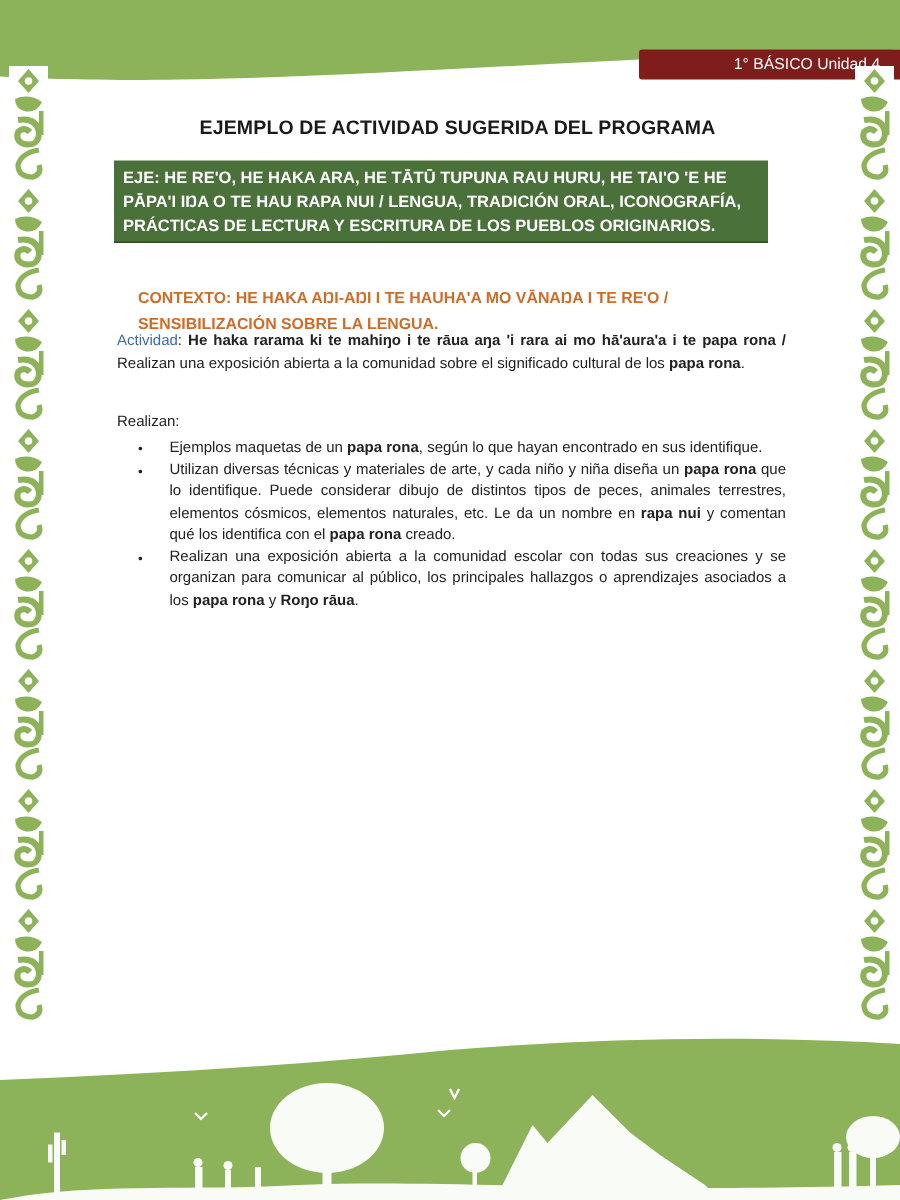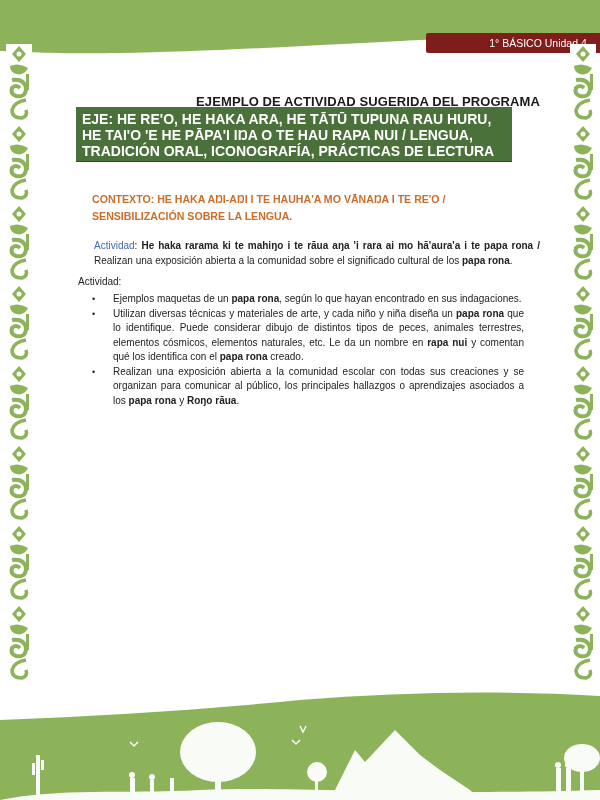--- a/index.html
+++ b/index.html
@@ -14,36 +14,36 @@
     .side-border { position: absolute; top: 44px; width: 26px; height: 640px; }
     .side-left { left: 6px; }
     .side-right { right: 4px; }
     .unit-badge {
       position: absolute; left: 426px; top: 33px; width: 128px; height: 20px;
       background: #7f1d1d; color: #fff; border-radius: 2px;
       font-size: 10.5px; line-height: 20px; text-align: center; padding-left: 48px;
     }
     .badge-stem { position: absolute; left: 501px; top: 27px; width: 3px; height: 8px; background: #8db35a; }
     .page-title {
-      position: absolute; left: 70px; top: 94px; width: 470px; text-align: right;
+      position: absolute; left: 70px; top: 77px; width: 470px; text-align: center;
       font-weight: bold; font-size: 13px; color: #1a1a1a; letter-spacing: 0.1px;
     }
     .eje-box {
       position: absolute; left: 76px; top: 107px; width: 436px; height: 55px;
       background: #4a7139; color: #fff; padding: 4px 6px 0 6px; box-sizing: border-box;
-      font-weight: bold; font-size: 14px; line-height: 16px;
+      font-weight: bold; font-size: 11px; line-height: 16px;
       border-bottom: 1px solid #2f4a25;
     }
     .context {
       position: absolute; left: 92px; top: 191px; width: 446px;
       color: #cc6d2a; font-weight: bold; font-size: 10.6px; line-height: 17px;
     }
     .activity {
-      position: absolute; left: 78px; top: 238px; width: 446px;
-      font-size: 10px; line-height: 15px; color: #222; text-align: justify; margin-left: 16px;
+      position: absolute; left: 78px; top: 220px; width: 446px;
+      font-size: 10px; line-height: 15px; color: #222; text-align: justify;
     }
     .activity .label { color: #3d6bb1; }
     .examples-label { position: absolute; left: 78px; top: 276px; font-size: 10px; color: #222; }
     .examples {
       position: absolute; left: 78px; top: 292px; width: 446px;
       margin: 0; padding: 0; list-style: none; font-size: 10px; line-height: 14.5px; color: #222;
     }
     .examples li { position: relative; padding-left: 35px; text-align: justify; margin-bottom: 0; }
     .examples .bullet { position: absolute; left: 14px; top: 0; font-size: 9px; }
     b { font-weight: bold; }
@@ -80,24 +80,24 @@
 <div class="eje-box">
   <span>EJE: HE RE'O, HE HAKA ARA, HE TĀTŪ TUPUNA RAU HURU, HE TAI'O 'E HE PĀPA'I IŊA O TE HAU RAPA NUI / LENGUA, TRADICIÓN ORAL, ICONOGRAFÍA, PRÁCTICAS DE LECTURA Y ESCRITURA DE LOS PUEBLOS ORIGINARIOS.</span>
 </div>
 
 <div class="context">CONTEXTO: HE HAKA AŊI-AŊI I TE HAUHA'A MO VĀNAŊA I TE RE'O / SENSIBILIZACIÓN SOBRE LA LENGUA.</div>
 
 <div class="activity">
   <span class="label">Actividad</span><span>: </span><b>He haka rarama ki te mahiŋo i te rāua aŋa 'i rara ai mo hā'aura'a i te papa rona /</b><span> Realizan una exposición abierta a la comunidad sobre el significado cultural de los </span><b>papa rona</b><span>.</span>
 </div>
 
-<div class="examples-label">Actividad:</div>
+<div class="examples-label">Realizan:</div>
 <ul class="examples">
   <li>
-    <span class="bullet">•</span><span>Ejemplos maquetas de un </span><b>papa rona</b><span>, según lo que hayan encontrado en sus indagaciones.</span>
+    <span class="bullet">•</span><span>Ejemplos maquetas de un </span><b>papa rona</b><span>, según lo que hayan encontrado en sus identifique.</span>
   </li>
   <li>
     <span class="bullet">•</span><span>Utilizan diversas técnicas y materiales de arte, y cada niño y niña diseña un </span><b>papa rona</b><span> que lo identifique. Puede considerar dibujo de distintos tipos de peces, animales terrestres, elementos cósmicos, elementos naturales, etc. Le da un nombre en </span><b>rapa nui</b><span> y comentan qué los identifica con el </span><b>papa rona</b><span> creado.</span>
   </li>
   <li>
     <span class="bullet">•</span><span>Realizan una exposición abierta a la comunidad escolar con todas sus creaciones y se organizan para comunicar al público, los principales hallazgos o aprendizajes asociados a los </span><b>papa rona</b><span> y </span><b>Roŋo rāua</b><span>.</span>
   </li>
 </ul>
 
 <svg class="bottom-band" viewBox="0 0 600 170" preserveAspectRatio="none">

